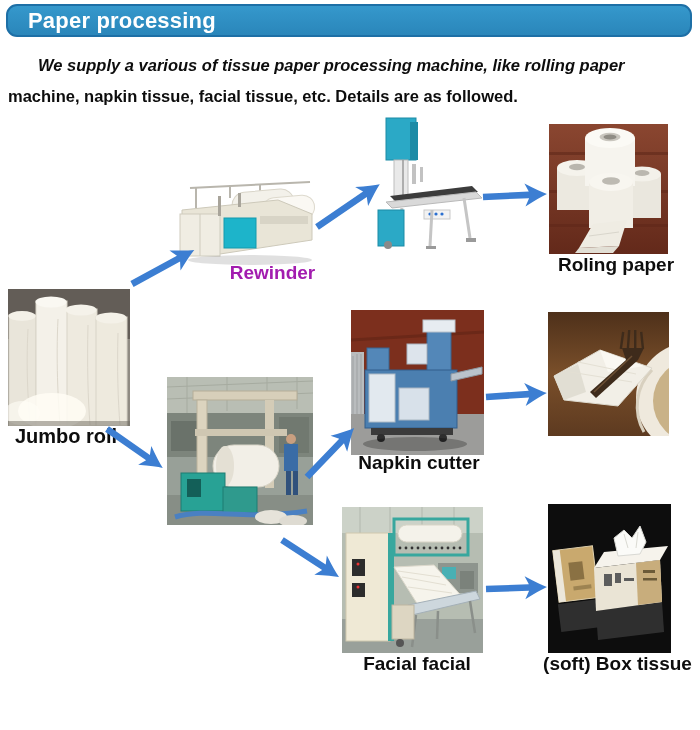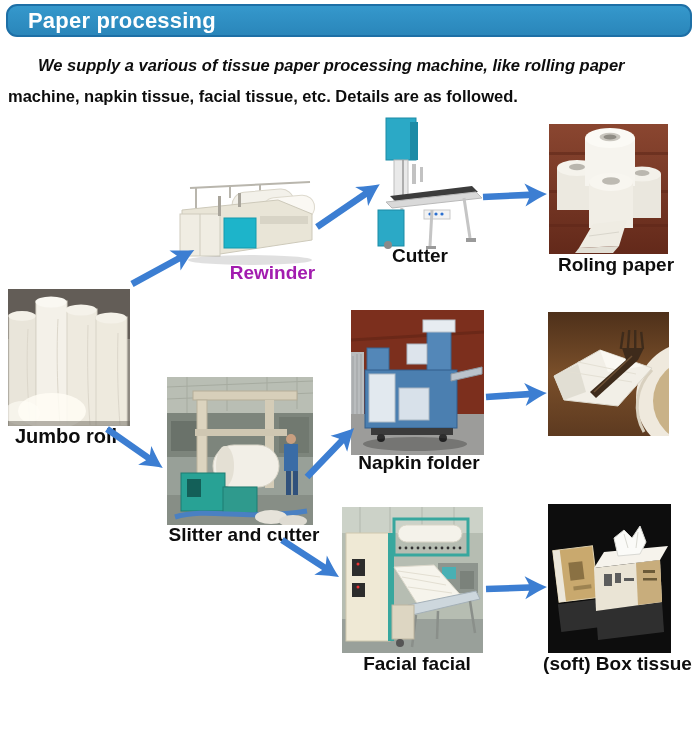--- a/index.html
+++ b/index.html
@@ -272,25 +272,23 @@
       <polygon points="70,52 66,34 76,26 84,34 92,22 98,38 92,50" fill="#fbfbf8" stroke="#d9d9d4"></polygon>
       <path d="M76 30 L80 44 M90 28 L88 44" stroke="#dadad2"></path>
       <g opacity=".14" fill="#fff">
         <polygon points="48,107 114,98 116,128 50,136"></polygon>
         <rect x="10" y="98" width="38" height="28" transform="rotate(-7 28 100)"></rect>
       </g>
     </svg>
   </div>
 
   <div class="lbl" style="left: 200px; top: 262px; width: 145px; color: #a21caf;">Rewinder</div>
-  <div class="lbl" style="left: 370px; top: 245px; width: 100px; color: rgb(13, 13, 13);">Cutter</div>
   <div class="lbl" style="left: 550px; top: 254px; width: 132px; color: rgb(13, 13, 13);">Roling paper</div>
   <div class="lbl" style="left: 10px; top: 425px; width: 112px; font-size: 20px; color: rgb(13, 13, 13);">Jumbo roll</div>
-  <div class="lbl" style="left: 160px; top: 524px; width: 168px; color: rgb(13, 13, 13);">Slitter and cutter</div>
-  <div class="lbl" style="left: 352px; top: 452px; width: 134px; color: rgb(13, 13, 13);">Napkin folder</div>
+  <div class="lbl" style="left: 352px; top: 452px; width: 134px; color: rgb(13, 13, 13);">Napkin cutter</div>
   <div class="lbl" style="left: 347px; top: 653px; width: 140px; color: rgb(13, 13, 13);">Facial facial</div>
   <div class="lbl" style="left: 540px; top: 653px; width: 155px; color: rgb(13, 13, 13);">(soft) Box tissue</div>
 
   <svg class="arrows" width="700" height="730" viewBox="0 0 700 730">
     <g class="arrow" transform="translate(132,284) rotate(-28.7)">
       <path d="M0,-3.3 L53,-3.3 L49,-11.5 Q64,-2.8 71,0 Q64,2.8 49,11.5 L53,3.3 L0,3.3 Z" fill="#3C7ED2"></path>
     </g>
     <g class="arrow" transform="translate(317,227) rotate(-34.3)">
       <path d="M0,-3.3 L58,-3.3 L54,-11.5 Q69,-2.8 76,0 Q69,2.8 54,11.5 L58,3.3 L0,3.3 Z" fill="#3C7ED2"></path>
     </g>

